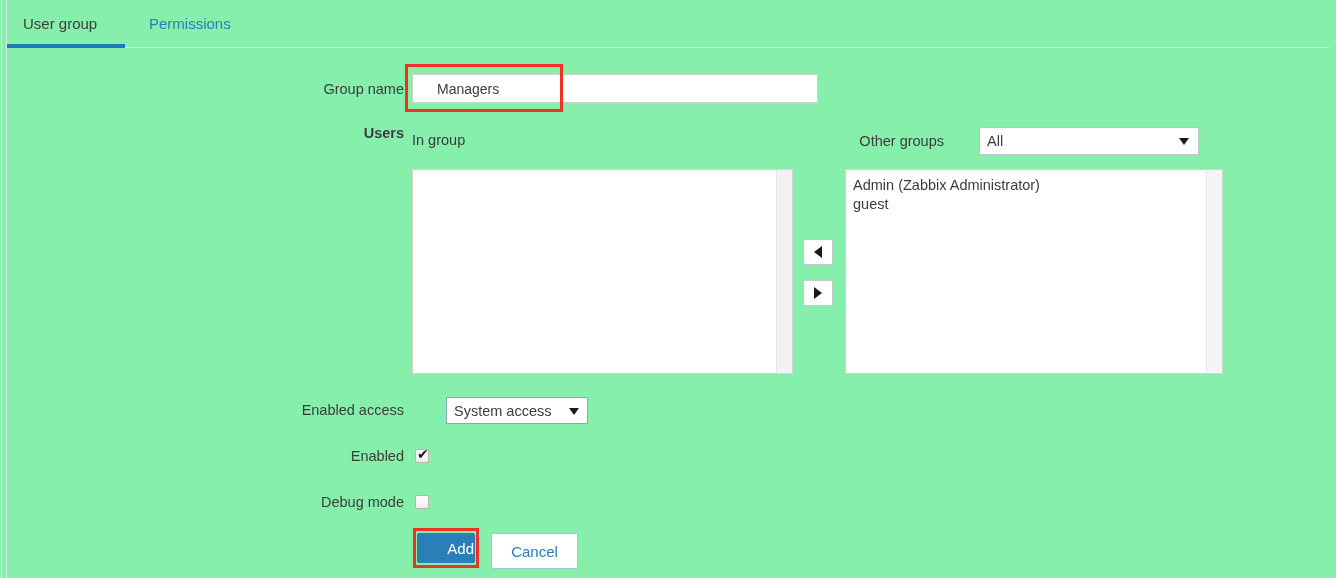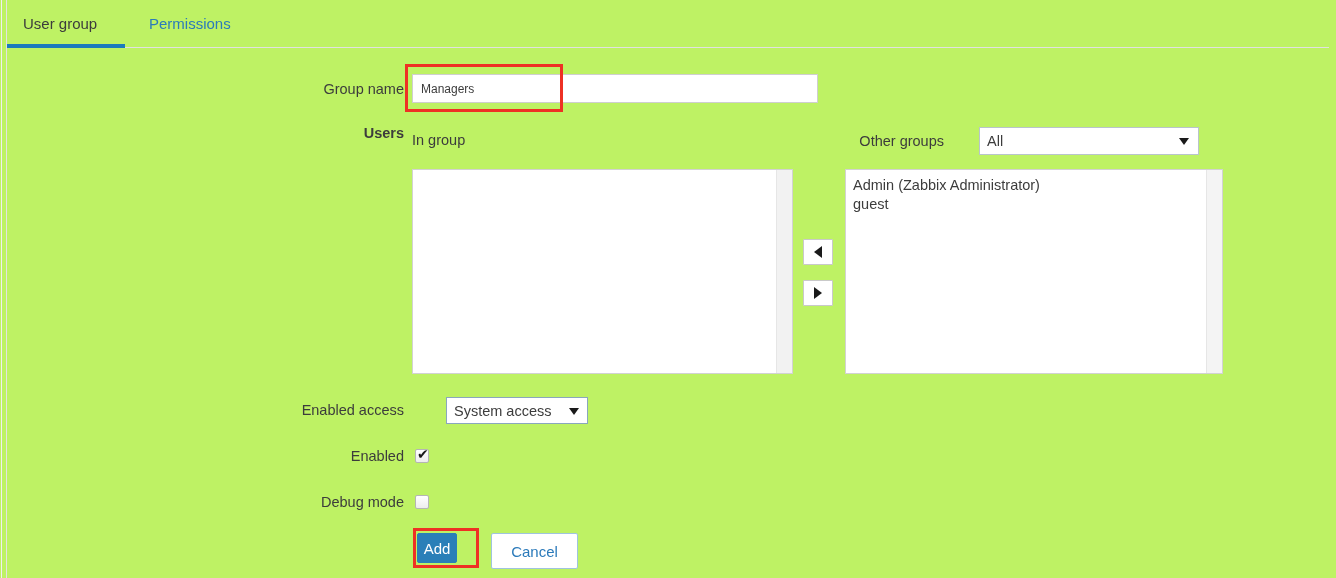--- a/index.html
+++ b/index.html
@@ -10,21 +10,21 @@
   body {
     font-family: "Liberation Sans", sans-serif;
     color: #333333;
     -webkit-font-smoothing: antialiased;
   }
   #page {
     position: relative;
     width: 1336px;
     height: 578px;
     overflow: hidden;
-    background: #bef264;
+    background: #86efac;
   }
 
   
   .left-rule {
     position: absolute;
     left: 6px;
     top: 0;
     width: 1px;
     height: 578px;
     background: #e3e3e3;
@@ -95,23 +95,23 @@
   .groupname-input {
     position: absolute;
     left: 412px;
     top: 74px;
     width: 406px;
     height: 29px;
     box-sizing: border-box;
     border: 1px solid #cfcfcf;
     background: #ffffff;
     font-family: "Liberation Sans", sans-serif;
-    font-size: 12px;
-    color: #3c3c3c;
-    padding: 0 8px;
+    font-size: 14px;
+    color: #3c3c3c;
+    padding: 0 24px;
     outline: none;
   }
 
   
   .sub-label {
     position: absolute;
     font-size: 14.5px;
     color: #3c3c3c;
     white-space: nowrap;
   }
@@ -324,21 +324,21 @@
   <div class="form-label" style="left:208px; top:448px; width:196px;">Enabled</div>
   <div class="checkbox" style="left:415px; top:449px;">
     <span class="tick">✔</span>
   </div>
 
   <div class="form-label" style="left:208px; top:494px; width:196px;">Debug mode</div>
   <div class="checkbox" style="left:415px; top:495px;">
     <span class="tick"></span>
   </div>
 
-  <div class="btn btn-primary" style="left:417px; top:533px; width:40px; height:30px;">
+  <div class="btn btn-primary" style="left:417px; top:533px; width:58px; height:30px;justify-content:flex-end;">
     <span>Add</span>
   </div>
   <div class="btn btn-secondary" style="left:491px; top:533px; width:87px; height:36px;">
     <span>Cancel</span>
   </div>
 
   <div class="annot" style="left:405px; top:64px; width:158px; height:48px;"></div>
   <div class="annot" style="left:413px; top:528px; width:66px; height:40px;"></div>
 
 </div>

